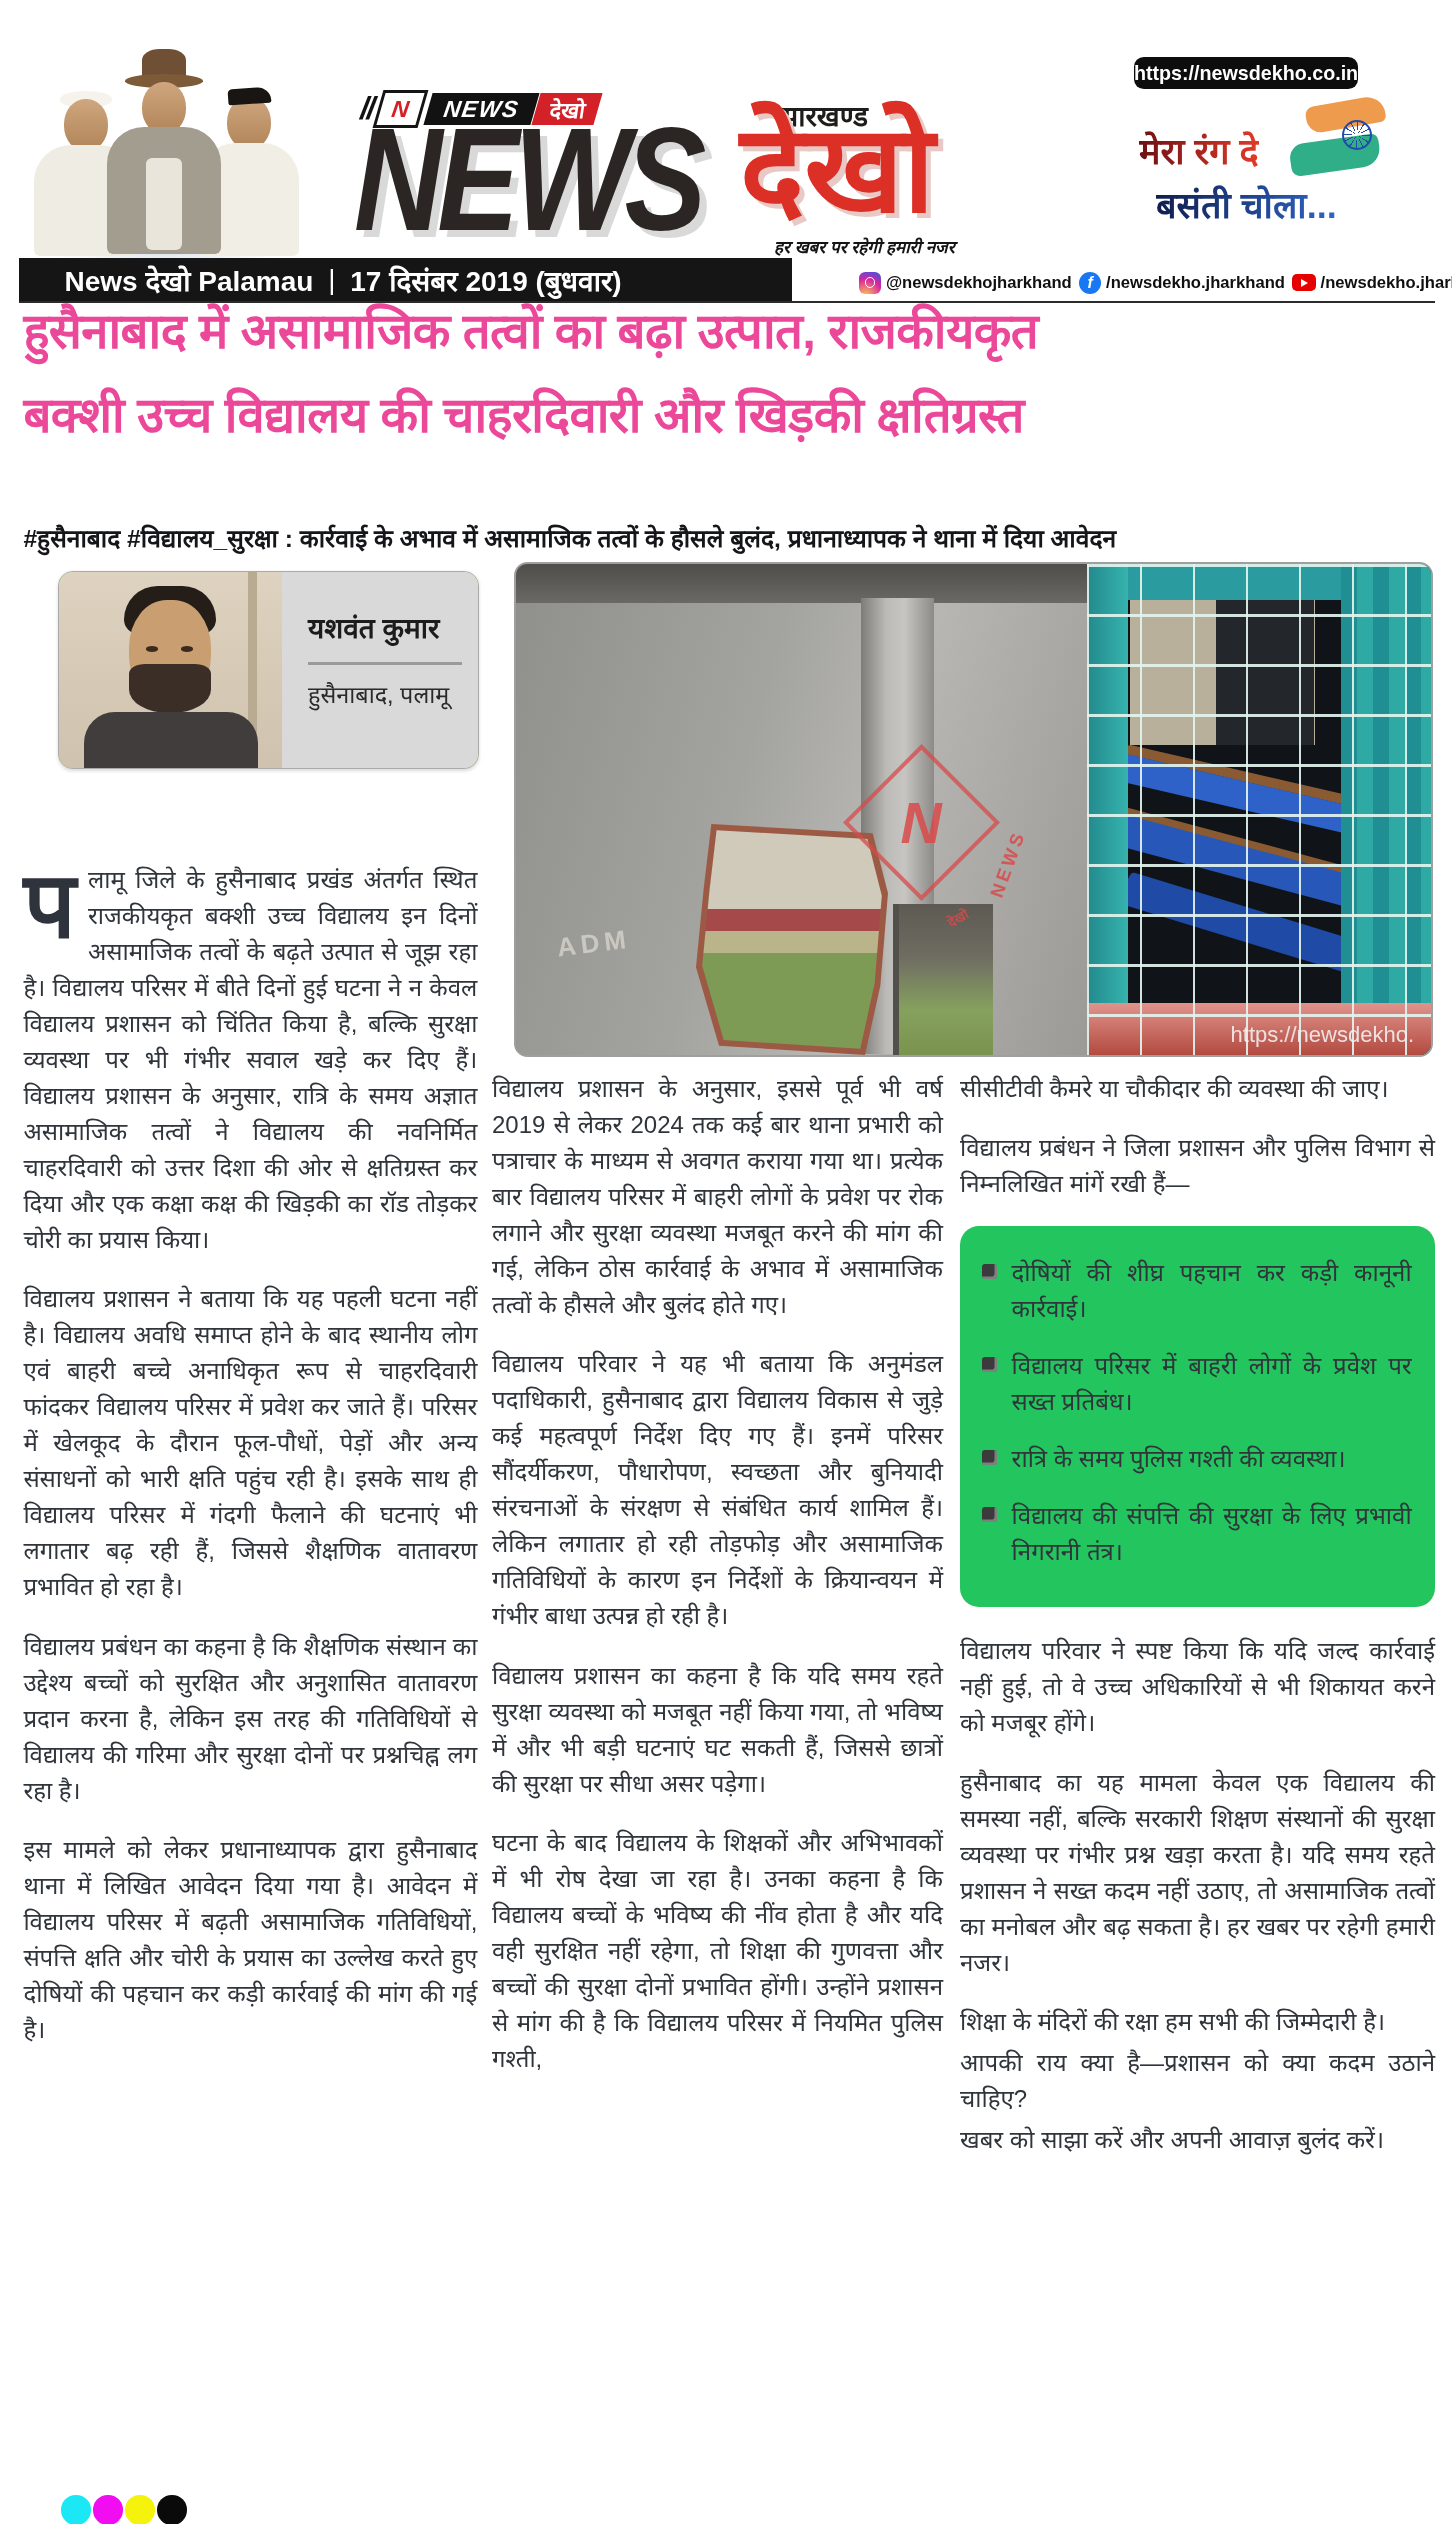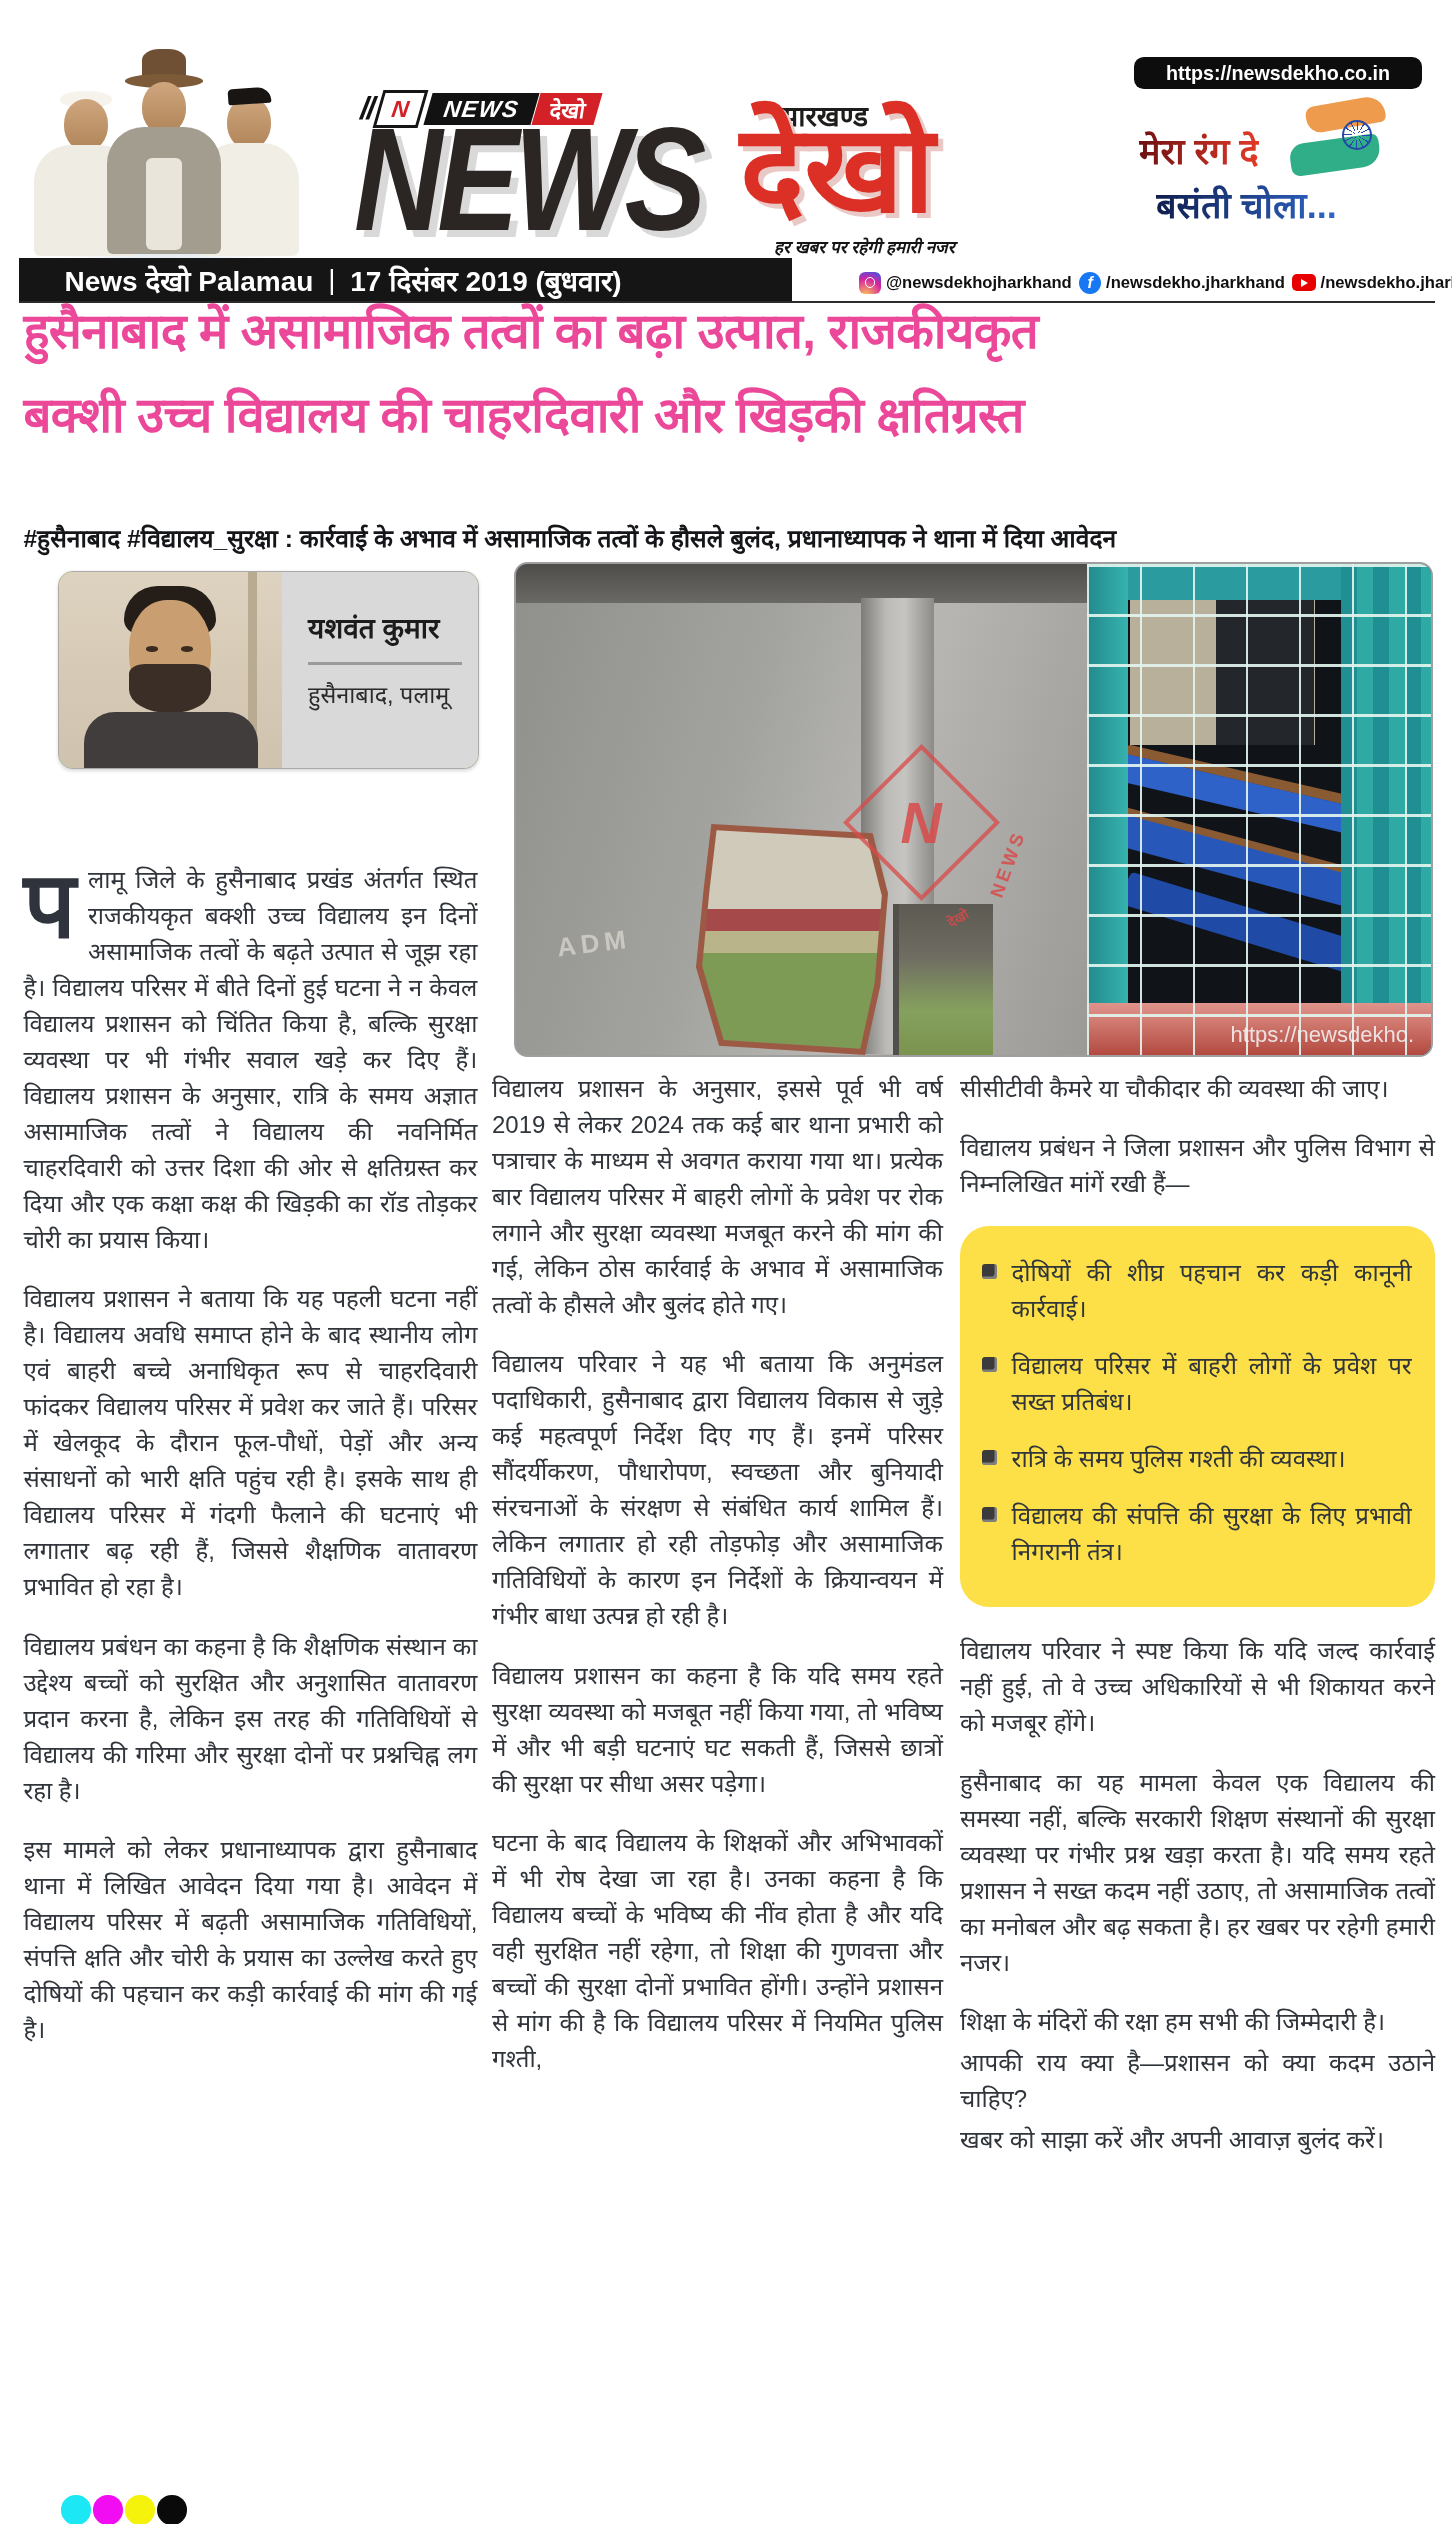--- a/index.html
+++ b/index.html
@@ -34,21 +34,21 @@
   .logo-dekho{font-size:22px;font-weight:bold;color:#ffffff;transform:skewX(8deg);}
 
   .big-news{left:354px;top:118px;font-size:146px;line-height:123px;font-weight:bold;font-style:italic;
             color:#2b2523;letter-spacing:-6.2px;white-space:nowrap;transform:scaleX(.84);transform-origin:left top;
             text-shadow:8.6px 7.4px 0 #d9d9d9;}
   .state{left:777px;top:96px;font-size:28px;font-weight:bold;color:#1d1d1b;}
   .big-dekho{left:740px;top:105px;font-size:121px;line-height:129px;font-weight:bold;color:#dc2f26;
              text-shadow:4.9px 4.9px 0 #e9c9c5;}
   .tagline{left:774px;top:235px;font-size:17px;font-weight:bold;font-style:italic;color:#151515;}
 
-  .url-pill{left:1134px;top:57px;width:288px;height:32px;background:#0d0d0d;border-radius:9.8px;
+  .url-pill{left:1134px;top:57px;width:224px;height:32px;background:#0d0d0d;border-radius:9.8px;
             display:flex;align-items:center;justify-content:center;}
   .url-pill span{color:#ffffff;font-size:19.7px;font-weight:bold;}
   .slogan1{left:1139px;top:126px;font-size:36px;font-weight:bold;
            background:linear-gradient(90deg,#6e1113,#e23a27);-webkit-background-clip:text;background-clip:text;color:transparent;}
   .slogan2{left:1156px;top:180px;font-size:36px;font-weight:bold;
            background:linear-gradient(90deg,#101e4e,#2e66c9);-webkit-background-clip:text;background-clip:text;color:transparent;}
   .flag{left:1290px;top:101px;width:111px;height:79px;}
   .flag .saffron{position:absolute;left:16px;top:0;width:79px;height:27px;border-radius:8.6px 18.5px 6.2px 14.8px;
                  background:#ef9b4e;transform:rotate(-10deg);}
   .flag .green{position:absolute;left:0px;top:38px;width:90px;height:32px;border-radius:14.8px 7.4px 18.5px 8.6px;
@@ -136,21 +136,21 @@
   .ph-wm{position:absolute;right:17px;bottom:7.4px;font-size:22px;color:rgba(242,242,242,.88);}
 
   
   .col{font-size:24px;line-height:36px;text-align:justify;color:#30353b;}
   .col p{margin:0 0 23.4px;}
   .col1{left:23.4px;top:862px;width:454px;}
   .col2{left:492px;top:1071px;width:451px;}
   .col3{left:960px;top:1071px;width:475px;}
   .dropcap{float:left;font-size:92px;line-height:69px;font-weight:bold;margin:8.6px 12.3px 0 0;color:#2f343c;}
 
-  .demands{background:#fde047;border-radius:29px;padding:29.5px 23.4px 16px 22px;margin:3.7px 0 26px;}
+  .demands{background:#22c55e;border-radius:19px;padding:29.5px 23.4px 16px 22px;margin:3.7px 0 26px;}
   .demand{display:flex;gap:14.8px;margin-bottom:21px;}
   .sq{width:14.8px;height:14.8px;background:#3b3b3b;border-radius:3.1px;margin-top:9.2px;flex:none;
       box-shadow:inset -2.5px -2.5px 0 rgba(255,255,255,.35);}
   .demand .dtxt{flex:1;}
 
   
   .dots{left:61px;top:2495px;display:flex;gap:2.5px;}
   .dot{width:29.5px;height:29.5px;border-radius:50%;}
   .d-c{background:#1ce8f5;} .d-m{background:#f20cf2;} .d-y{background:#f5f20c;} .d-k{background:#0a0a0a;}
 </style>

